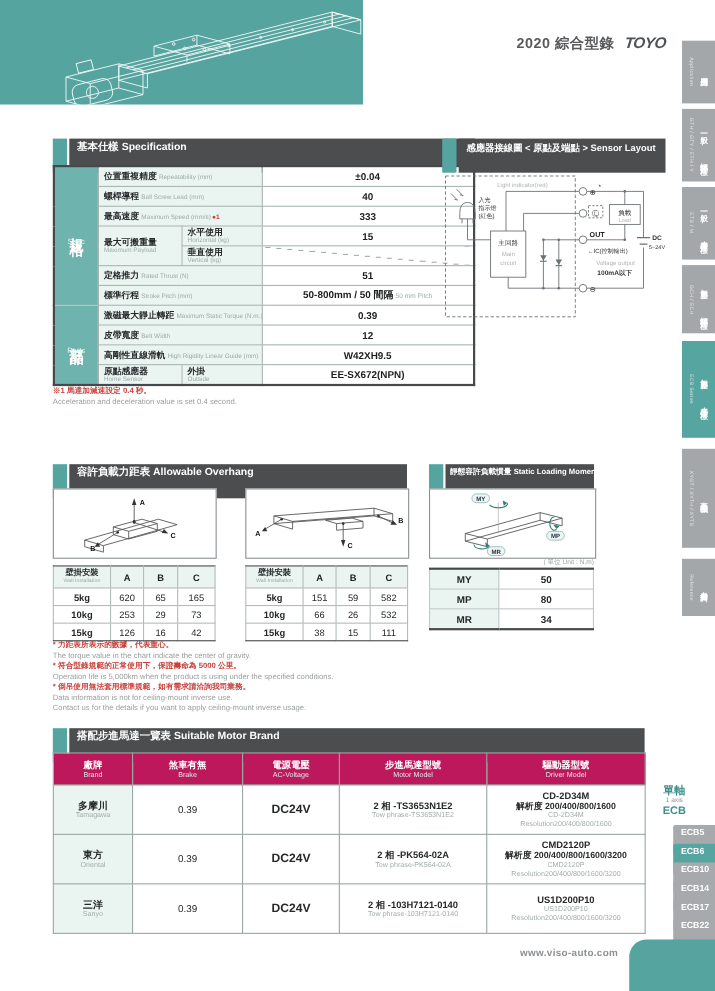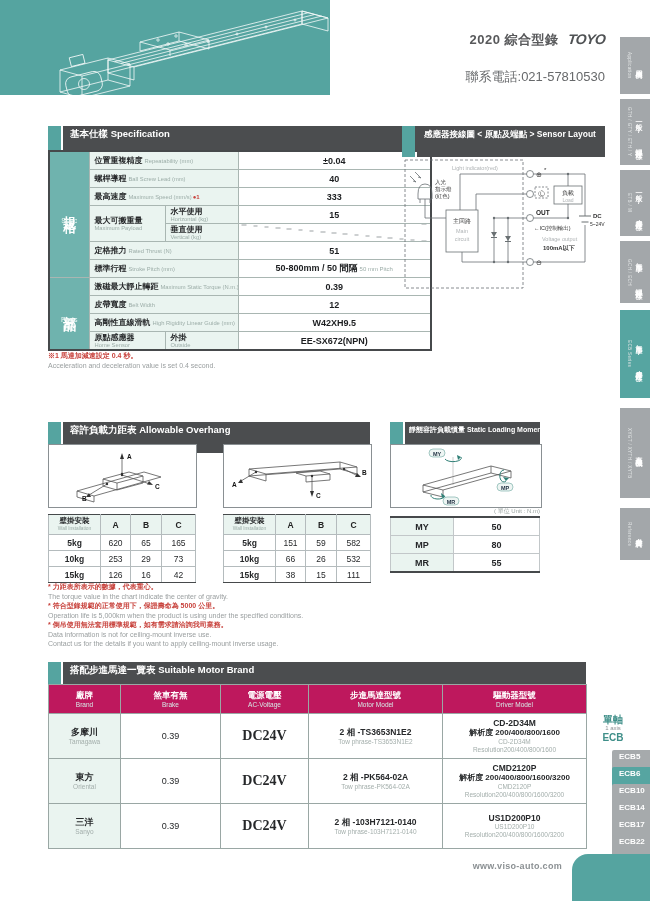--- a/index.html
+++ b/index.html
@@ -68,21 +68,21 @@
   .mt th,.mt td{border:1px solid #9aa7a4;padding:0;}
   .mt th{background:#be185d;height:28px;}
   .mt col.m0{width:72px}.mt col.m1{width:100px}.mt col.m2{width:88px}.mt col.m3{width:134px}.mt col.m4{width:144px}
   .mt-hzh{font-size:8.5px;font-weight:bold;color:#fff;line-height:11px;text-align:center;}
   .mt-hen{font-size:6.5px;color:#d6eae8;line-height:8px;font-weight:normal;text-align:center;}
   .mt td{height:44px;text-align:center;vertical-align:middle;background:#fff;}
   .mt td.brand{background:#eaf4f0;}
   .bzh{font-size:9px;font-weight:bold;color:#26282a;line-height:11px;}
   .ben{font-size:6.5px;color:#a3aeab;line-height:8px;}
   .plain{font-size:9px;color:#26282a;}
-  .semib{font-size:14px;color:#26282a;font-weight:600;font-family:Liberation Serif, serif;}
+  .semib{font-size:11px;color:#26282a;font-weight:600;}
   .mm1{font-size:8.5px;font-weight:600;color:#26282a;line-height:11px;}
   .mm2{font-size:6.5px;color:#a3aeab;line-height:8px;}
   .dr1{font-size:8.5px;font-weight:600;color:#26282a;line-height:10px;}
   .dr2{font-size:8px;font-weight:600;color:#26282a;line-height:10px;}
   .dr3{font-size:6.5px;color:#a3aeab;line-height:8px;}
   
   .ecbgroup{position:absolute;left:587px;top:714px;width:52px;text-align:center;}
   .ecbzh{font-size:10px;font-weight:bold;color:#3f8f89;line-height:11px;}
   .ecben{font-size:6px;color:#8b9093;line-height:7px;}
   .ecbser{font-size:10px;font-weight:bold;color:#3f8f89;line-height:11px;}
@@ -126,21 +126,20 @@
         <circle cx="266" cy="27" r="1"></circle>
           <circle cx="295" cy="20" r="1"></circle>
       </g>
     </svg>
   </div>
 
   <div class="brandrow">
     <span class="catalog">2020 綜合型錄</span>
     <span class="logo">TOYO</span>
   </div>
-  <div class="phone">聯系電話:021-57810530</div>
 
   <div class="tabv" style="top:37px;height:57px;">
     <span class="ten">Application</span>
     <span class="tzh">應用例</span>
   </div>
   <div class="tabv" style="top:99px;height:66px;">
     <span class="ten">GTH / GTY / ETH / Y</span>
     <span class="tzh">一般 / 螺桿仕樣</span>
   </div>
   <div class="tabv" style="top:170px;height:66px;">
@@ -482,21 +481,21 @@
         <tr>
           <td class="l">MY</td>
           <td class="v">50</td>
         </tr>
     <tr>
           <td class="l">MP</td>
           <td class="v">80</td>
         </tr>
     <tr>
           <td class="l">MR</td>
-          <td class="v">55</td>
+          <td class="v">34</td>
         </tr>
   </tbody>
     </table>
 
   <div class="sec-head" style="left:48px;top:662px;width:538px;">
     <span class="sec-sq"></span>
     <span class="sec-bar">搭配步進馬達一覽表 Suitable Motor Brand</span>
   </div>
   <table class="mt">
     <colgroup>

